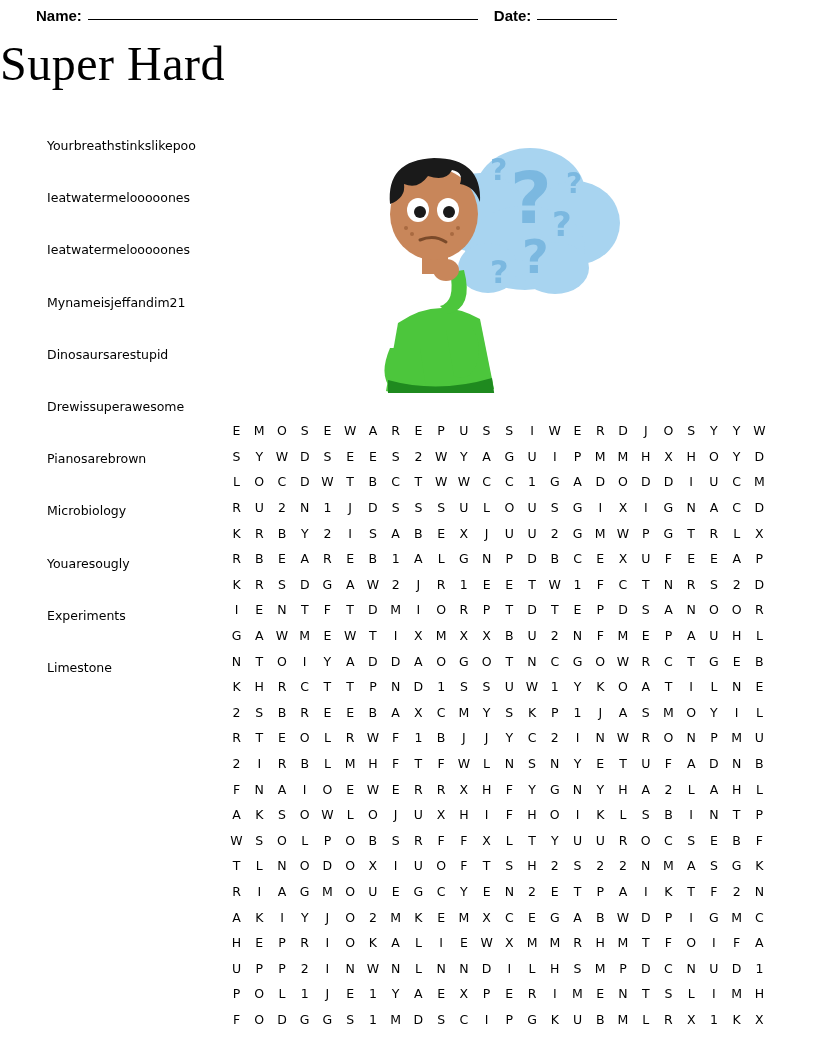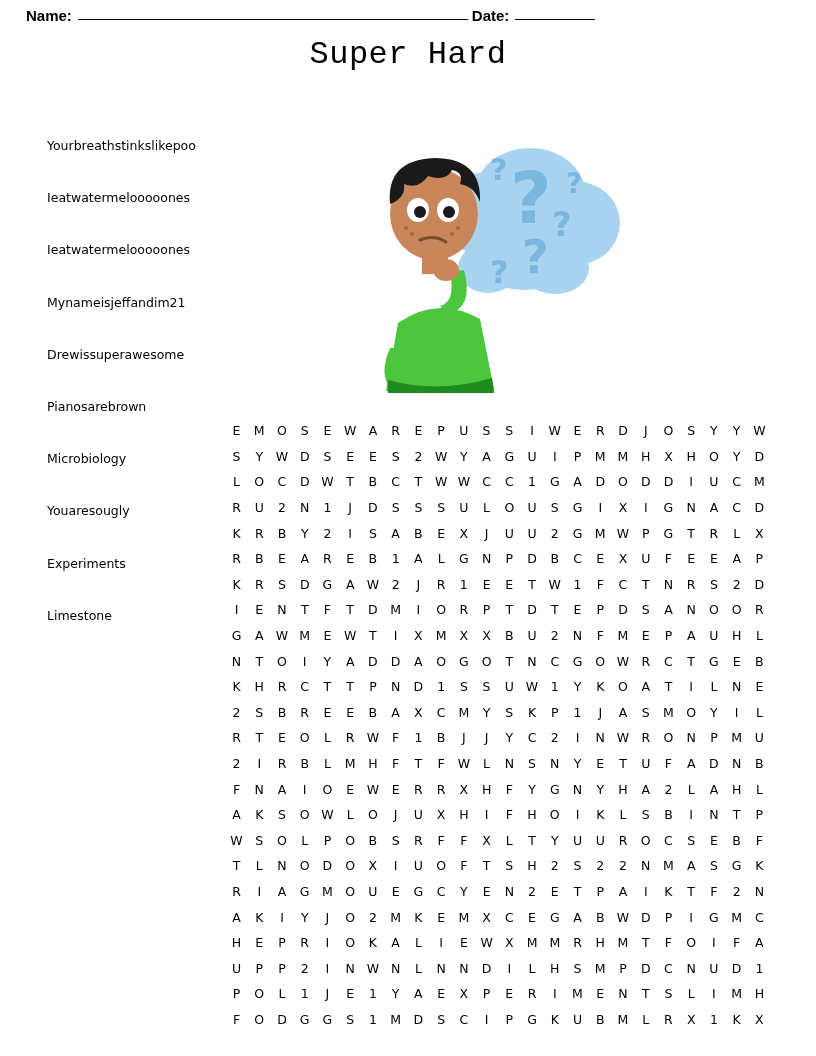--- a/index.html
+++ b/index.html
@@ -18,53 +18,52 @@
 
   
   .header-row {
     position: absolute;
     top: 0px;
     left: 0px;
     width: 816px;
     height: 30px;
     display: flex;
     align-items: center;
-    padding: 0 26px;
+    padding: 0 36px;
     box-sizing: border-box;
     font-size: 15px;
     font-weight: bold;
   }
   .name-label { white-space: nowrap; }
   .name-rule {
     flex: 0 0 auto;
     width: 390px;
     border-bottom: 1.4px solid #000;
     margin: 0 4px 3px 6px;
     height: 12px;
   }
-  .date-label { white-space: nowrap; margin-left: 0; }
+  .date-label { white-space: nowrap; margin-left: 12px; }
   .date-rule {
     flex: 0 0 auto;
     width: 80px;
     border-bottom: 1.4px solid #000;
     margin: 0 0 3px 6px;
     height: 12px;
   }
 
   
   .title {
     position: absolute;
     top: 36px;
     left: 0;
     width: 816px;
-    text-align: center;
-    font-size: 32px;
+    font-size: 48px;
     font-weight: normal;
     letter-spacing: 0.5px;
-    font-family: Liberation Mono, monospace;
+    font-family: Liberation Serif, serif;
   }
 
   
   .word-list {
     position: absolute;
     top: 108px;
     left: 47px;
     width: 170px;
   }
   .word-item {
@@ -115,20 +114,21 @@
   <span class="date-rule"></span>
 </div>
 
 <div class="title">Super Hard</div>
 
 <div class="word-list">
   <div class="word-item">Yourbreathstinkslikepoo</div>
   <div class="word-item">Ieatwatermelooooones</div>
   <div class="word-item">Ieatwatermelooooones</div>
   <div class="word-item">Mynameisjeffandim21</div>
+  <div class="word-item">Dinosaursarestupid</div>
   <div class="word-item">Drewissuperawesome</div>
   <div class="word-item">Pianosarebrown</div>
   <div class="word-item">Microbiology</div>
   <div class="word-item">Youaresougly</div>
   <div class="word-item">Experiments</div>
   <div class="word-item">Limestone</div>
 </div>
 
 <div class="illustration">
   <svg viewBox="0 0 270 275" width="270" height="275" xmlns="http://www.w3.org/2000/svg">

